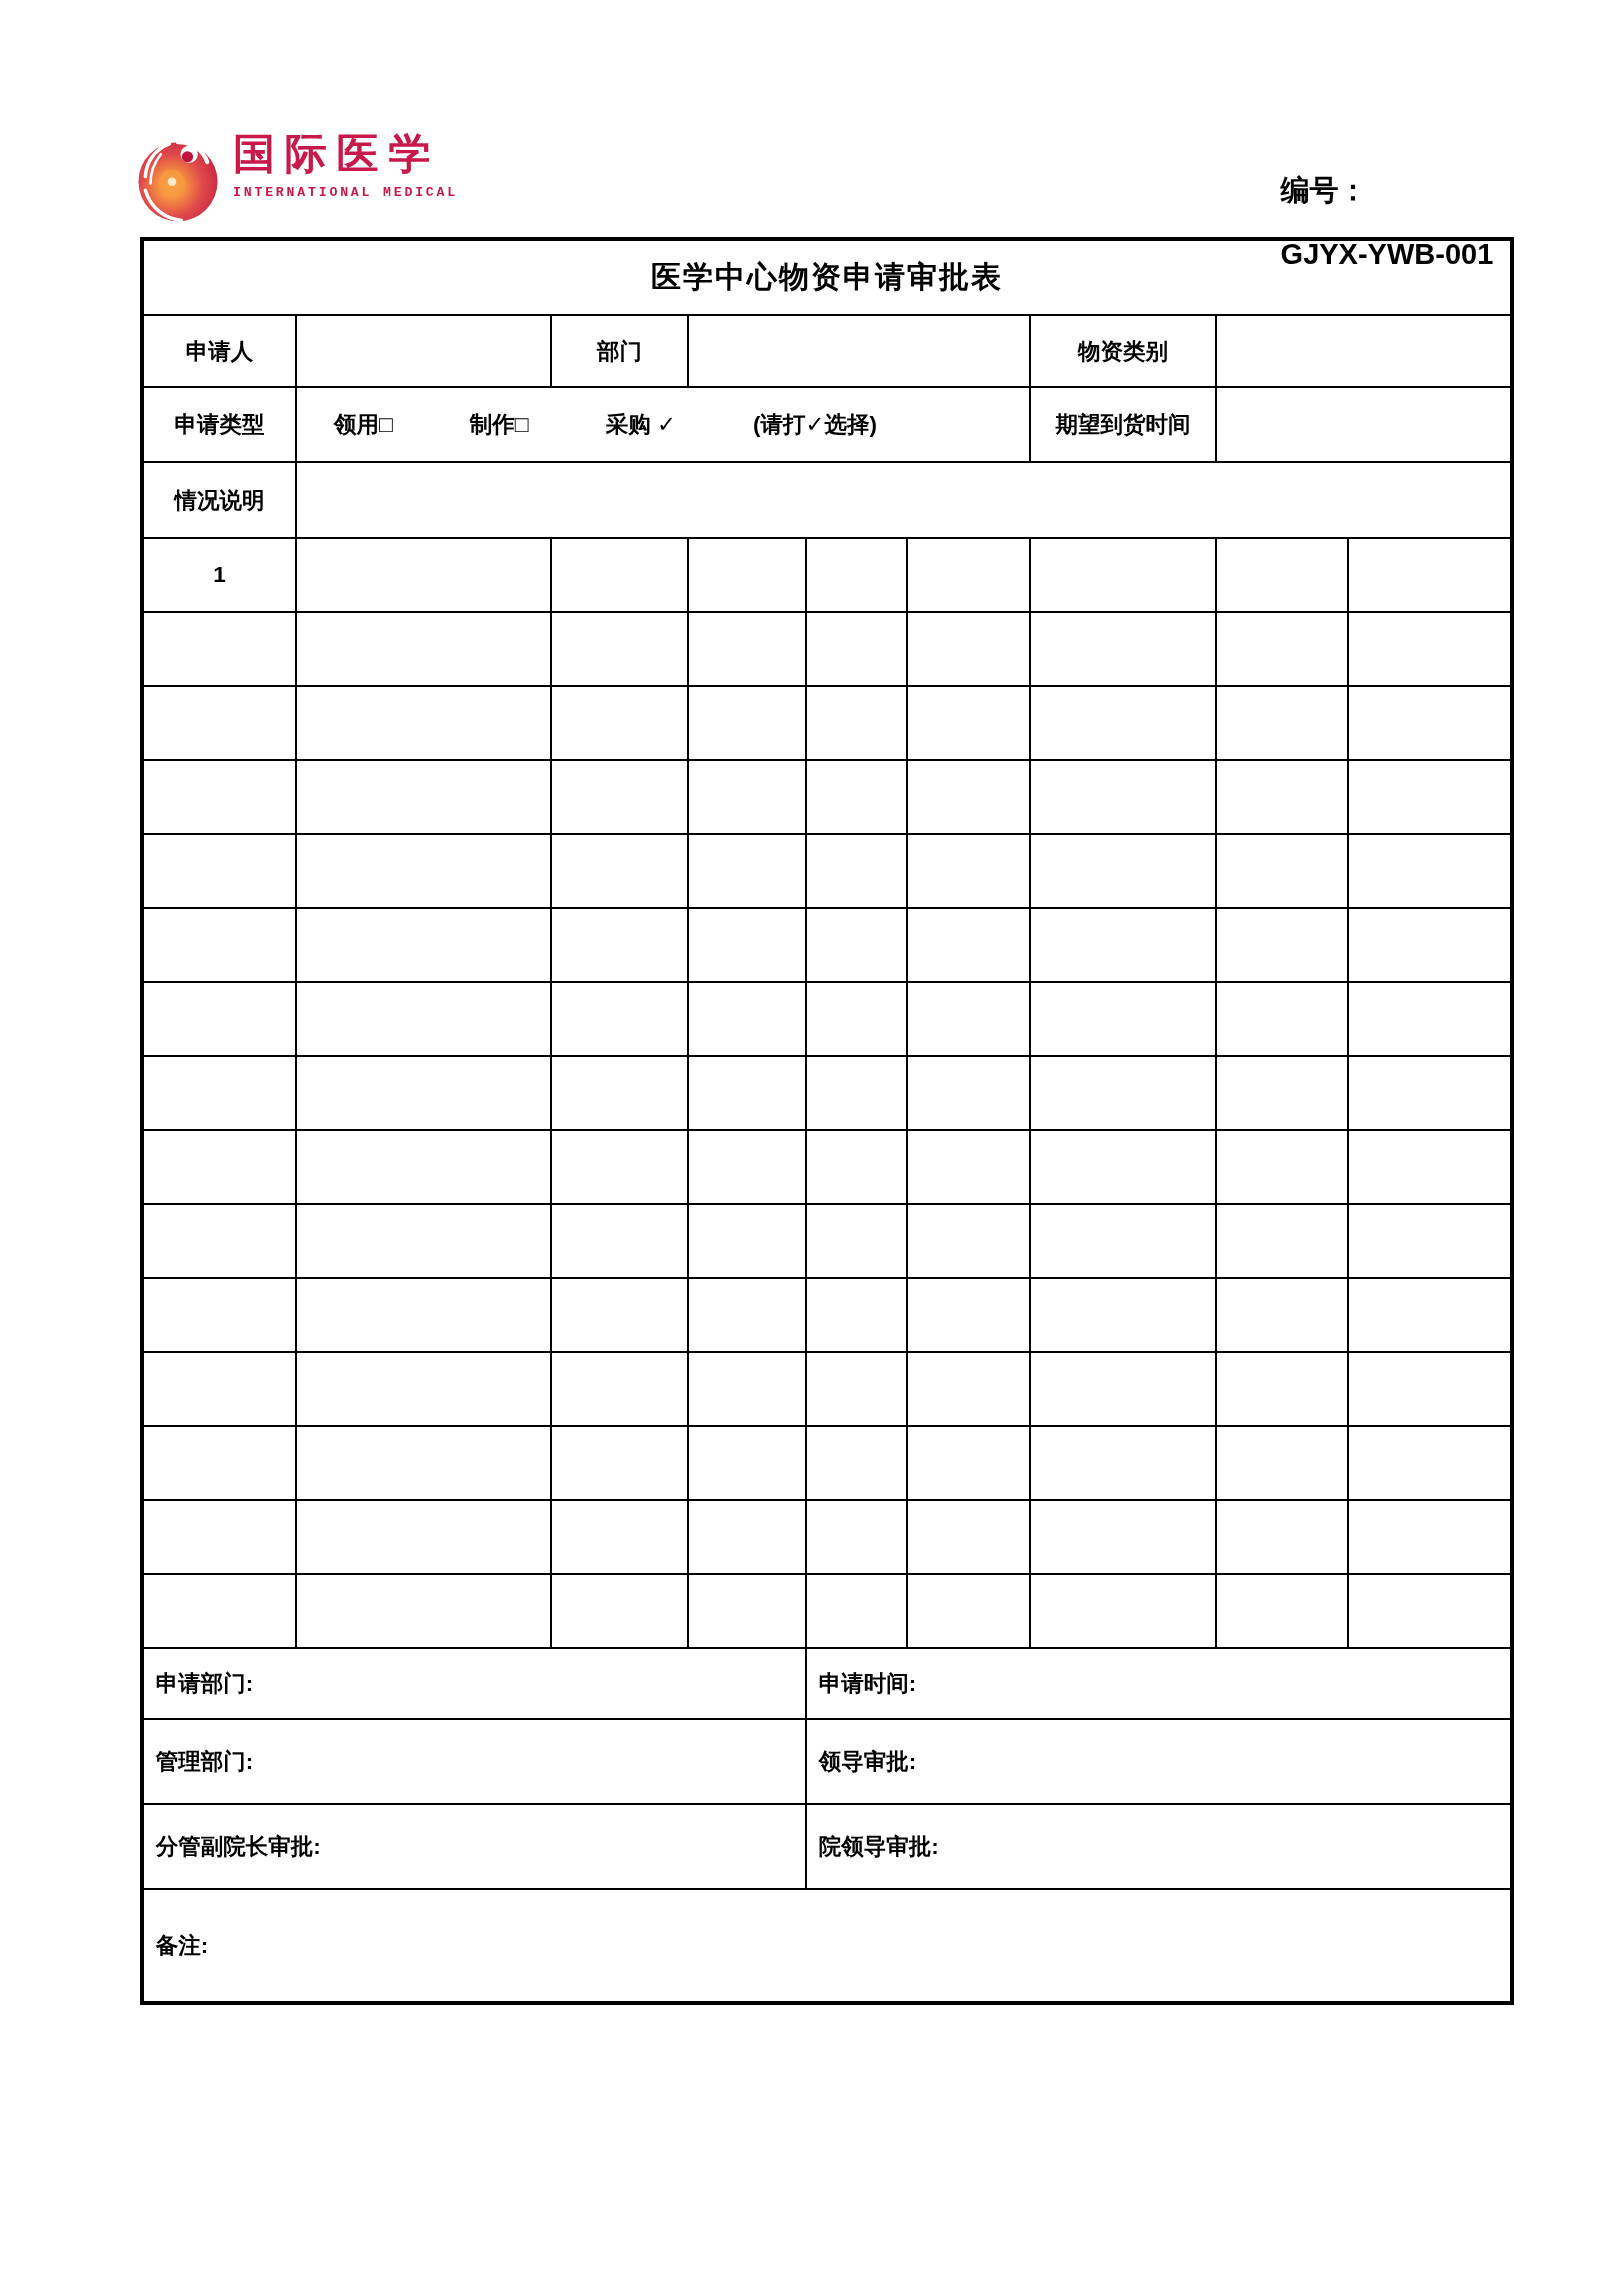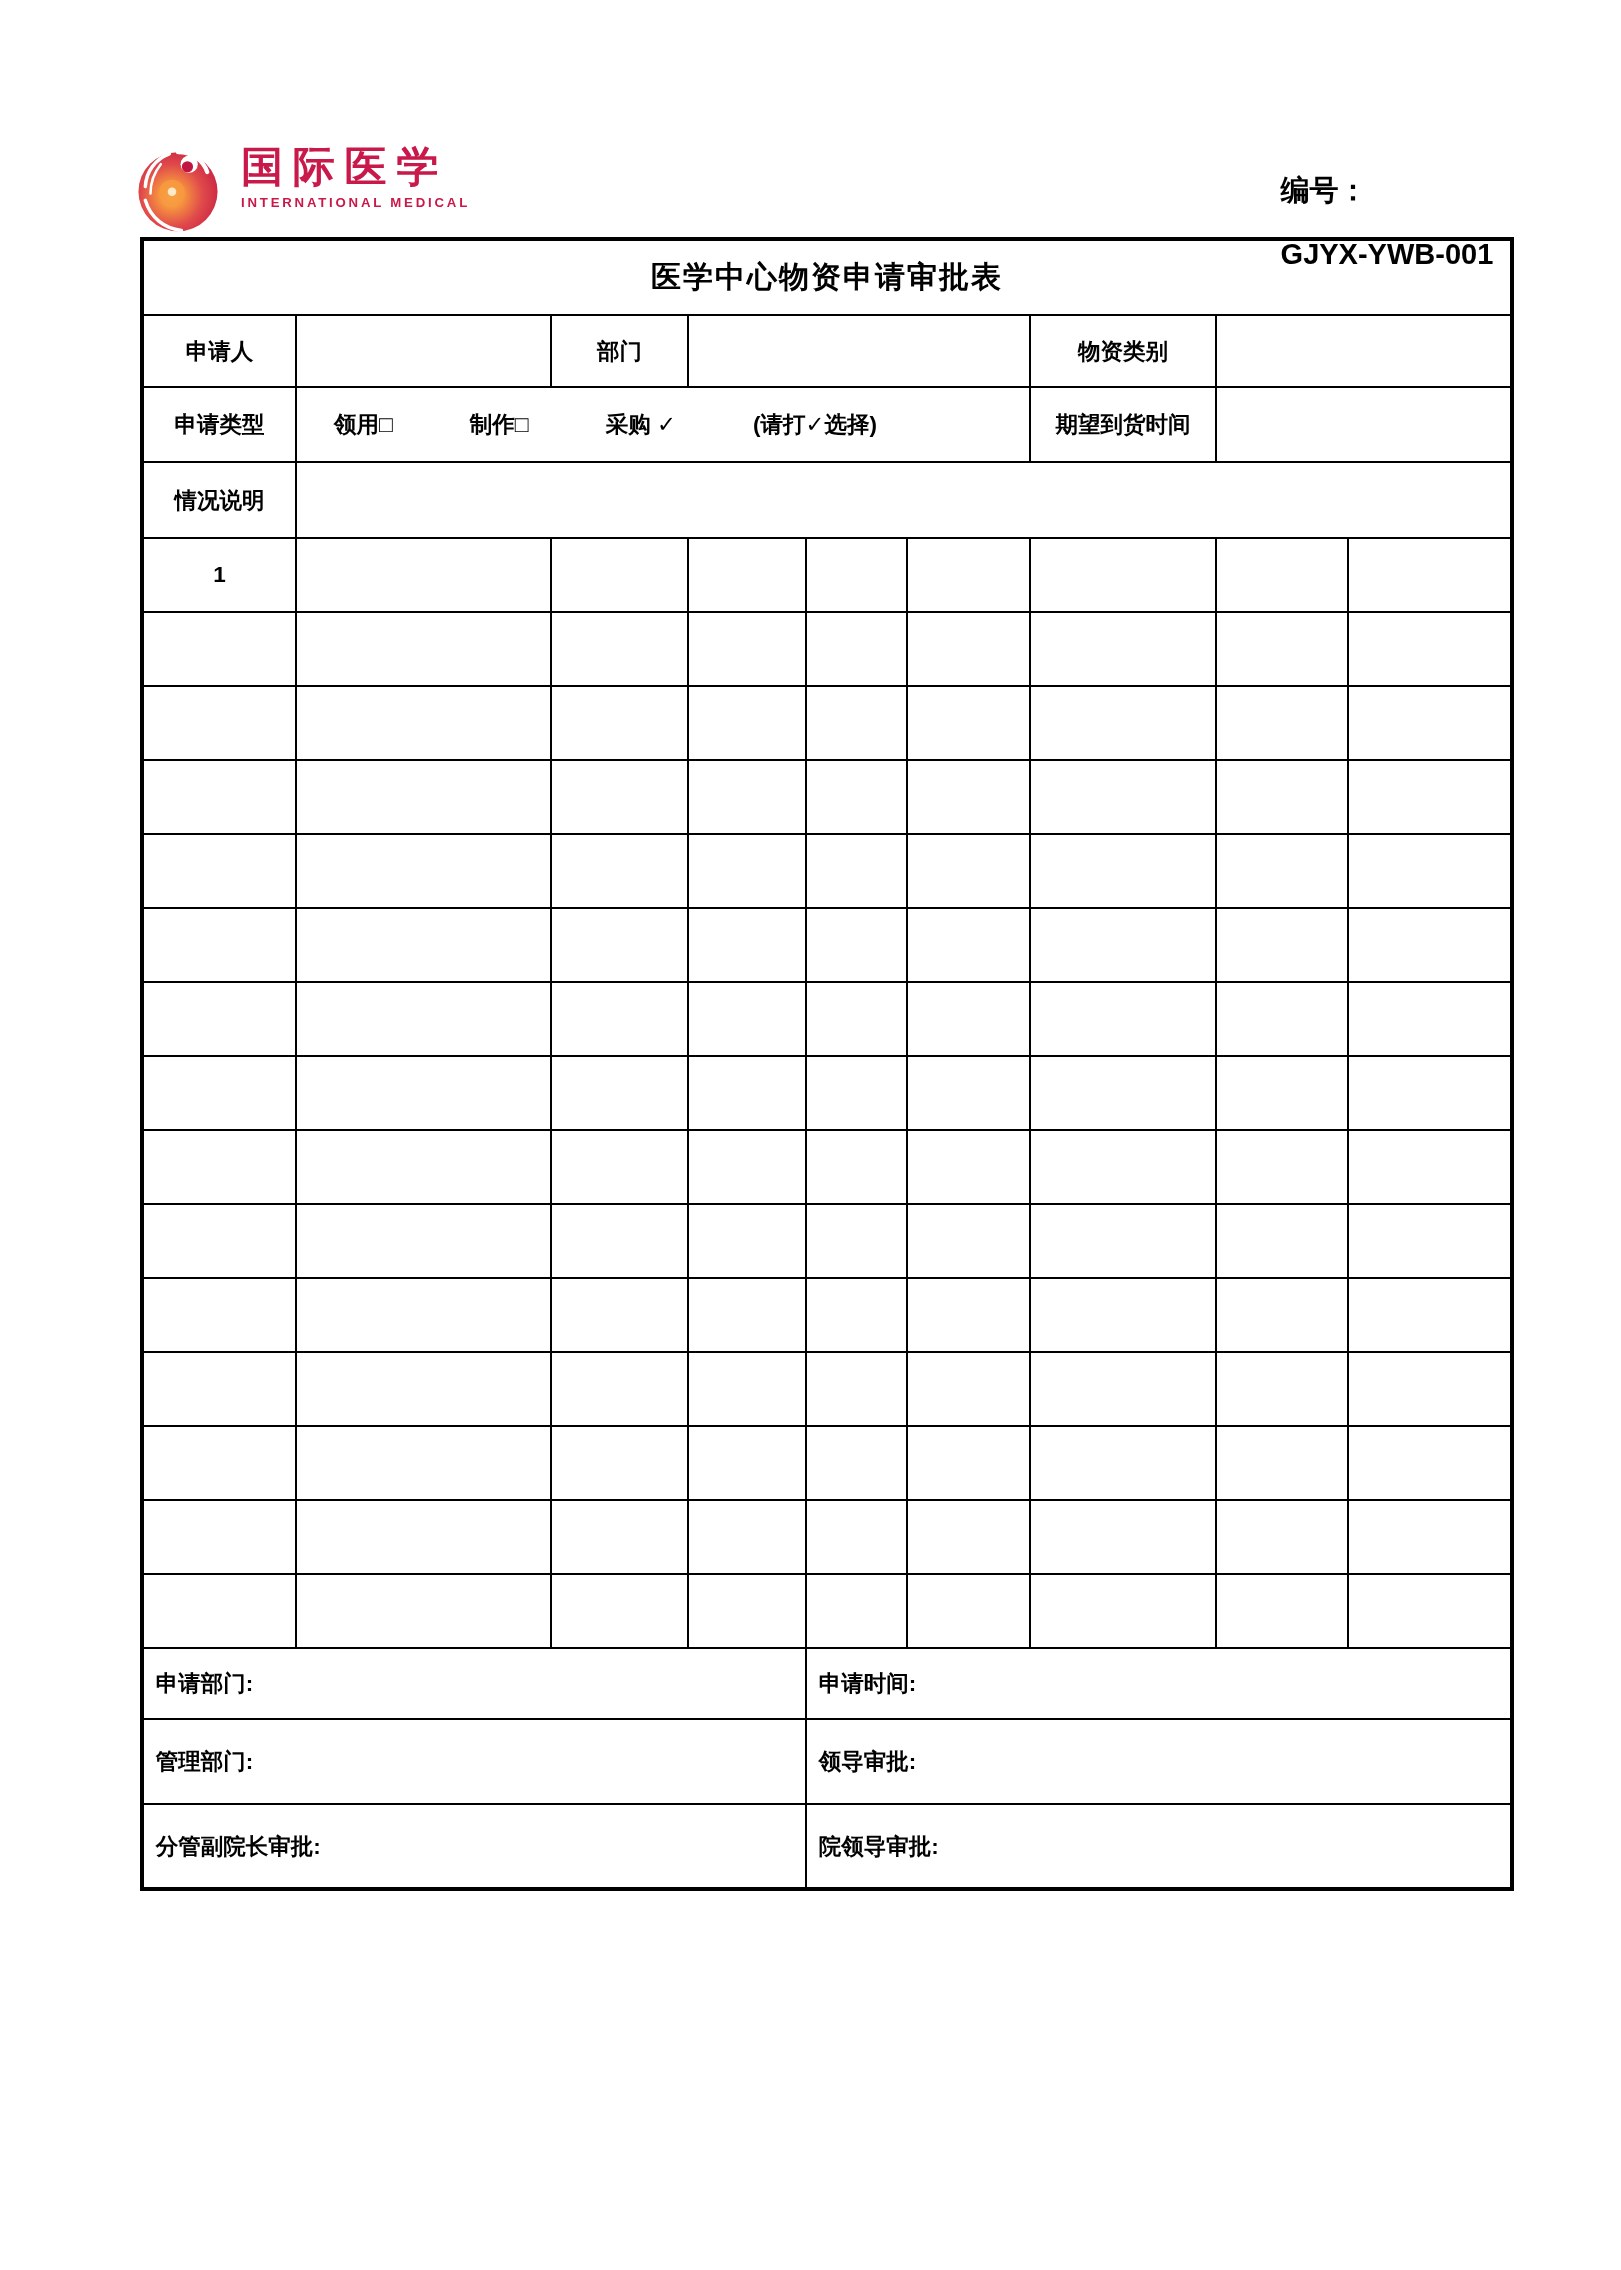--- a/index.html
+++ b/index.html
@@ -4,21 +4,21 @@
 <style>
   :root { --brand: #C9184A; --line: #000; }
   * { margin:0; padding:0; box-sizing:border-box; }
   html,body { background:#fff; }
   body {
     width:1621px; height:2270px; position:relative;
     font-family:"Liberation Sans","DejaVu Sans",sans-serif;
     color:#000;
   }
   
-  .logo { position:absolute; left:135px; top:145px; display:flex; align-items:flex-start; gap:20px; }
+  .logo { position:absolute; left:135px; top:135px; display:flex; align-items:flex-start; gap:12px;font-family:Liberation Mono, monospace; }
   .logo svg { display:block; }
   .logo-zh { font-size:42px; font-weight:bold; color:var(--brand); letter-spacing:9.8px; line-height:1.05; white-space:nowrap; }
   .logo-en { font-size:13.2px; font-weight:600; color:var(--brand); letter-spacing:2.8px; margin-top:5.9px; white-space:nowrap; }
   .doc-number { position:absolute; top:171px; right:112px; padding-right:15.7px;
     font-size:29px; font-weight:bold; display:flex; gap:27px; align-items:baseline;flex-direction:column; }
   
   table.form { position:absolute; left:140px; top:237px; width:1369px;
     border-collapse:collapse; table-layout:fixed; border:4.9px solid var(--line); }
   .form td, .form th { border:2px solid var(--line); font-weight:bold; vertical-align:middle;
     text-align:center; font-size:22.5px; color:#000; overflow:hidden; }
@@ -289,15 +289,18 @@
     <td colspan="5">申请时间:</td>
   </tr>
   <tr class="foot">
     <td colspan="4">管理部门:</td>
     <td colspan="5">领导审批:</td>
   </tr>
   <tr class="foot">
     <td colspan="4">分管副院长审批:</td>
     <td colspan="5">院领导审批:</td>
   </tr>
+  <tr class="remark-row">
+    <td colspan="9">备注:</td>
+  </tr>
 </tbody>
   </table>
 
 
 </body></html>

